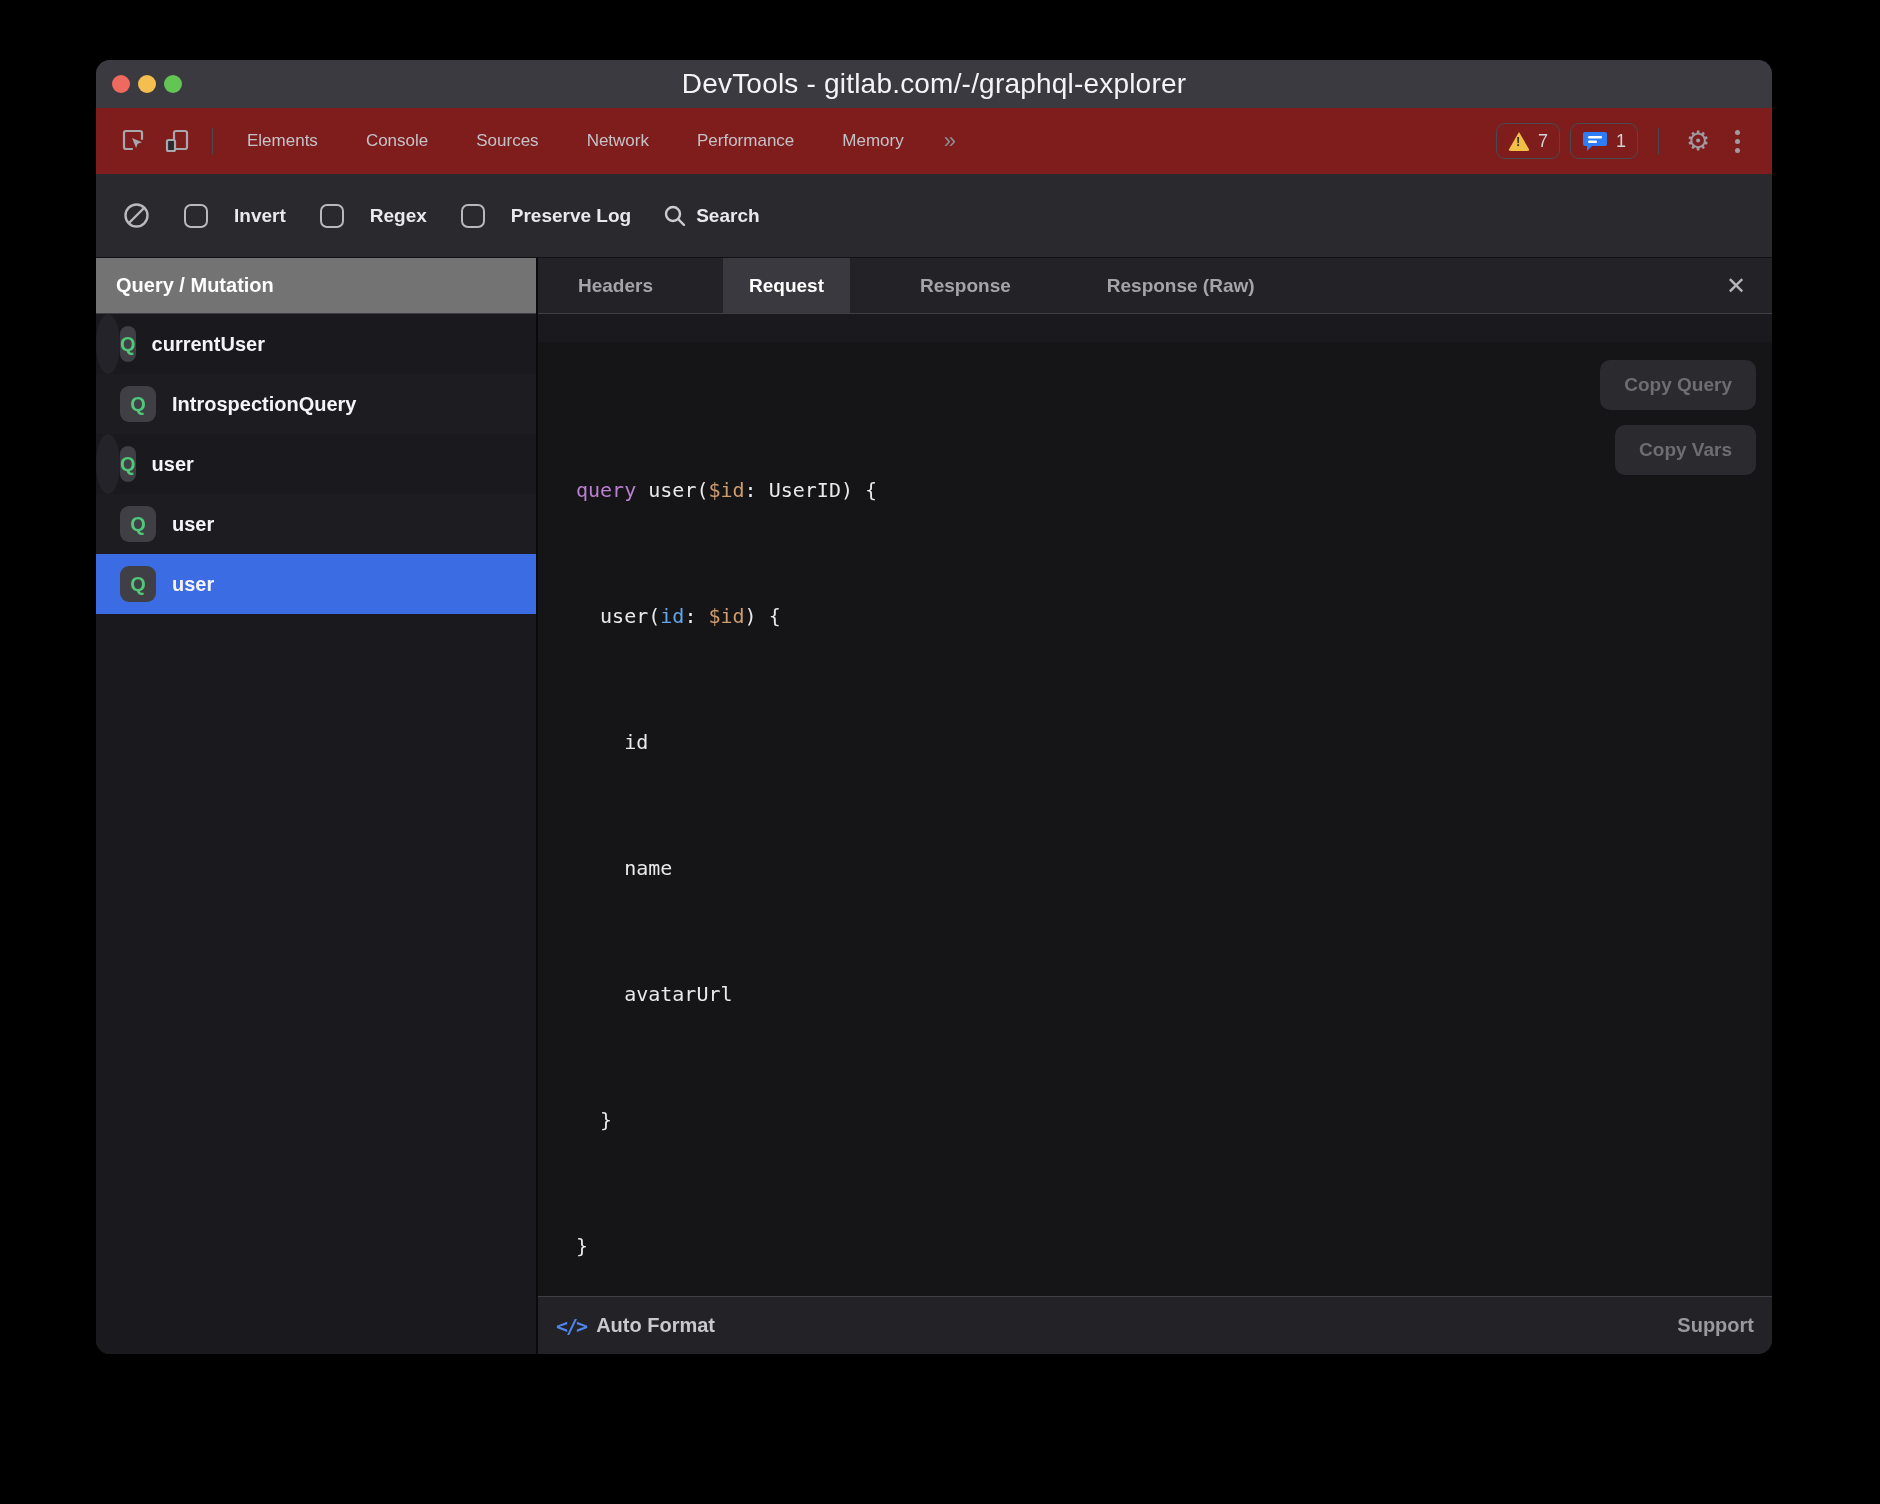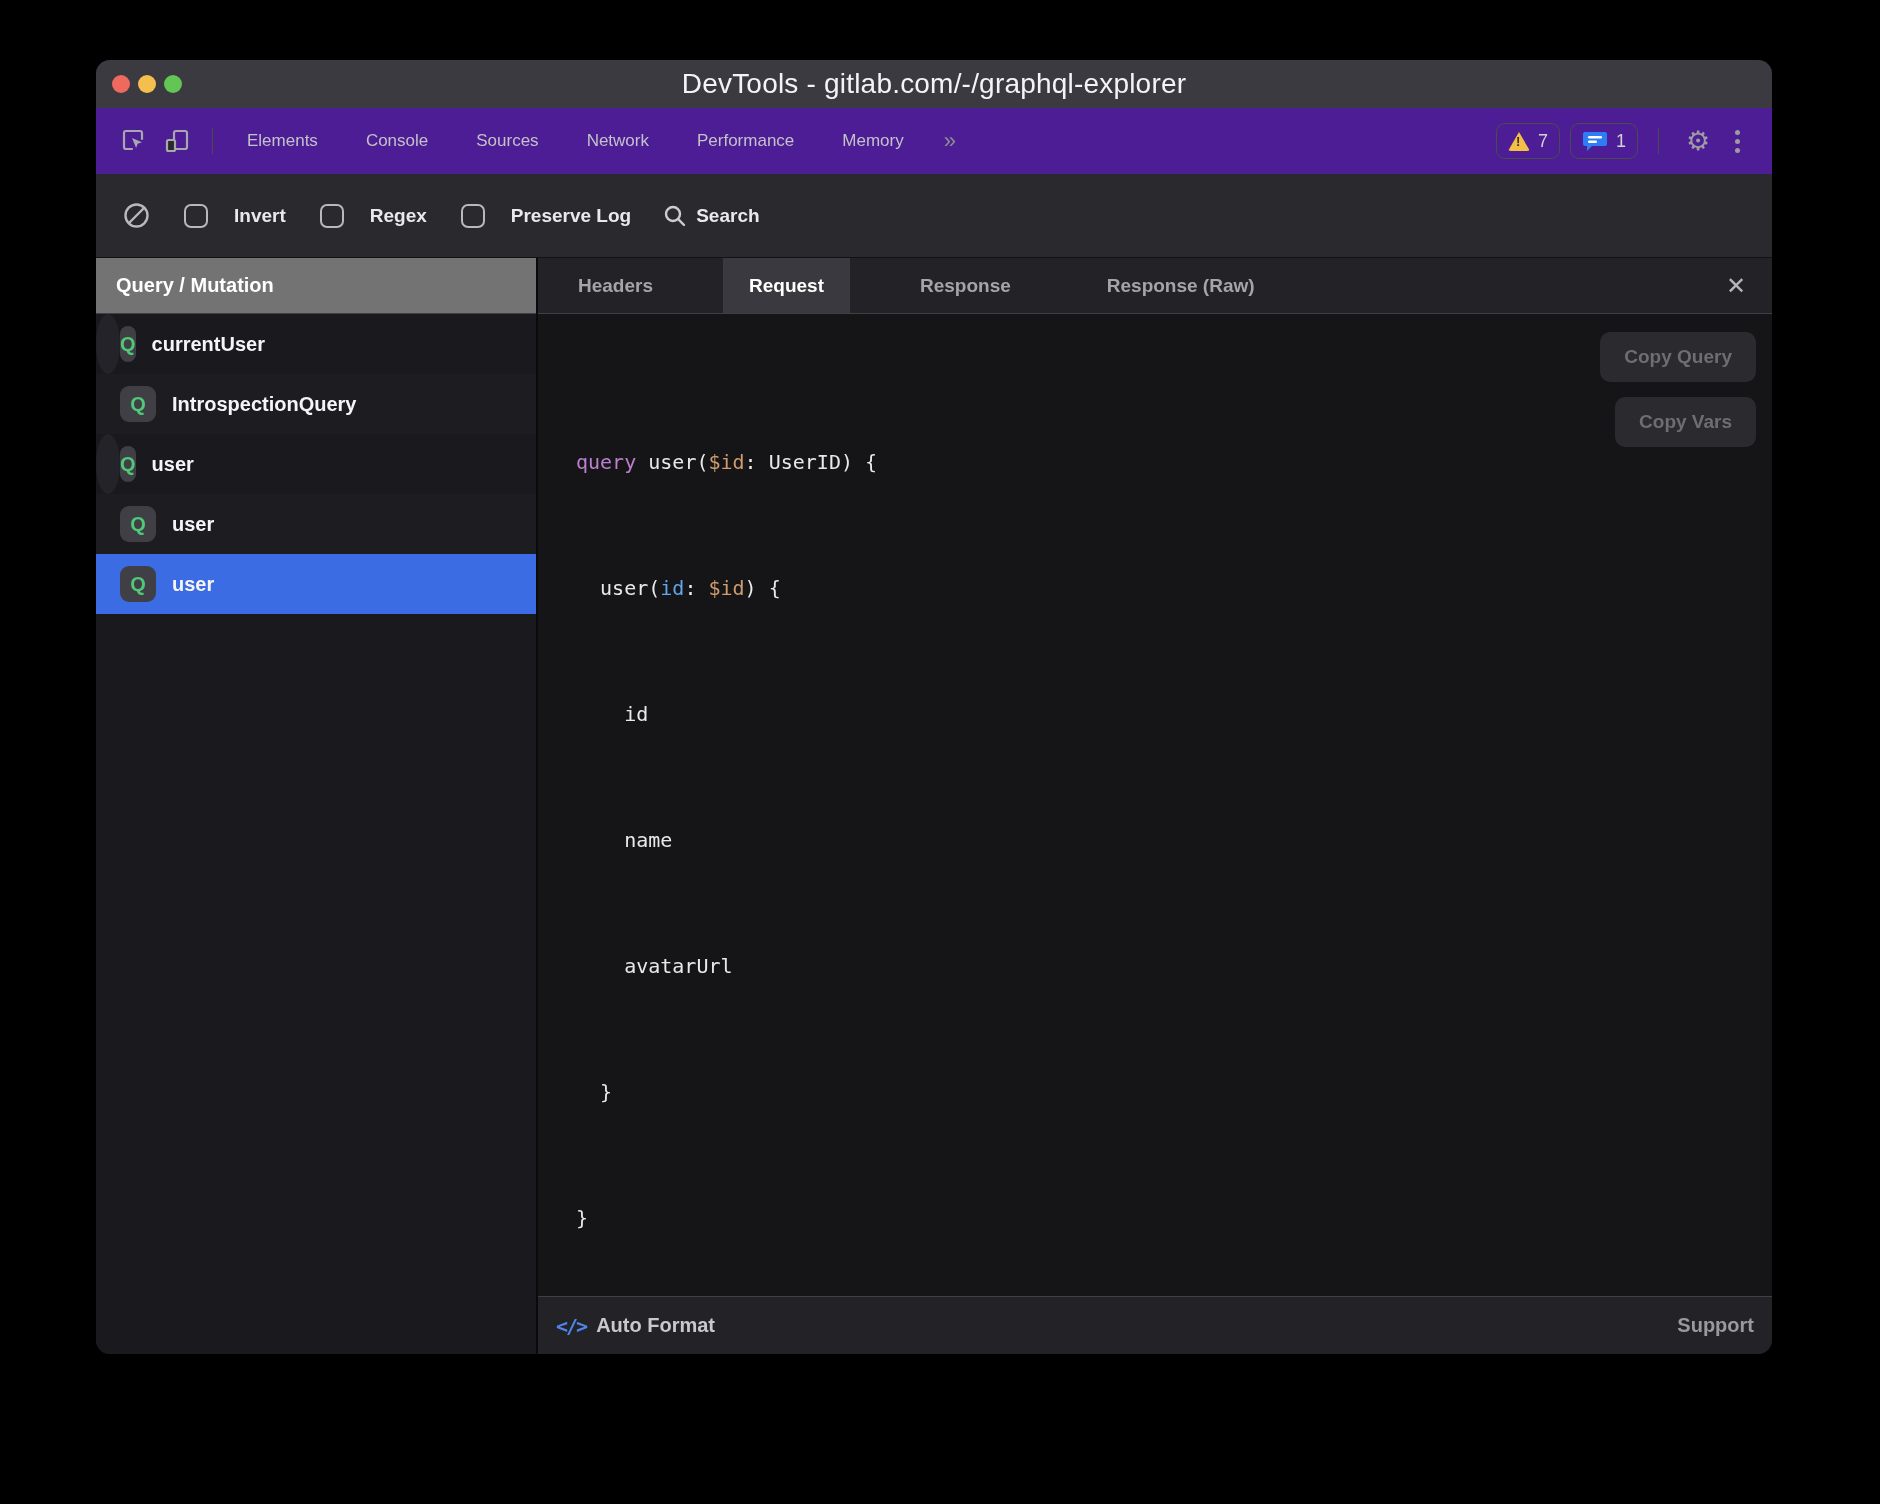--- a/index.html
+++ b/index.html
@@ -13,21 +13,21 @@
 
   
   .titlebar { height:48px; background:#3b3a40; position:relative; flex:0 0 auto;
     display:flex; align-items:center; justify-content:center; }
   .lights { position:absolute; left:16px; top:0; height:48px; display:flex; align-items:center; gap:8px; }
   .light { width:18px; height:18px; border-radius:50%; }
   .light.red { background:#ee6a5f; } .light.yellow { background:#f5bf4f; } .light.green { background:#62c554; }
   .title-text { color:#f4f3f6; font-size:28px; font-weight:400; letter-spacing:.2px; }
 
   
-  .tabbar { height:66px; background:#4c1d95; flex:0 0 auto; display:flex; align-items:stretch; }
+  .tabbar { height:66px; background:#7f1d1d; flex:0 0 auto; display:flex; align-items:stretch; }
   .tabbar-left { display:flex; align-items:center; padding-left:18px; gap:6px; }
   .icon-btn { width:38px; height:40px; display:flex; align-items:center; justify-content:center; border-radius:6px; }
   .vdiv { width:1px; height:26px; background:#4b4a50; margin:0 10px; align-self:center; }
   .tabs { display:flex; align-items:stretch; }
   .tab { display:flex; align-items:center; padding:0 24px; color:#c3c2c7; font-size:17px; cursor:default; }
   .tab.active { background:#050505; color:#ffffff; }
   .tab-more { display:flex; align-items:center; padding:0 16px; color:#8e8d93; font-size:22px; }
   .tabbar-right { margin-left:auto; display:flex; align-items:center; gap:10px; padding-right:24px; }
   .badge-box { height:36px; border:1.5px solid #4b4a50; border-radius:9px; display:flex; align-items:center; gap:8px; padding:0 11px; }
   .badge-count { color:#d2d1d6; font-size:18px; }
@@ -64,21 +64,21 @@
   .sidebar-fill { flex:1; background:#1a191d; }
 
   
   .rightpanel { flex:1; display:flex; flex-direction:column; min-width:0; }
   .tabstrip { height:56px; background:#232227; border-bottom:1px solid #403f45; flex:0 0 auto;
     display:flex; align-items:stretch; padding-left:14px;gap:44px; }
   .rtab { display:flex; align-items:center; padding:0 26px; color:#a5a4aa; font-size:19px; font-weight:700; }
   .rtab.active { background:#3a393f; color:#ffffff; }
   .close-btn { margin-left:auto; align-self:center; margin-right:18px; color:#b5b4ba; font-size:24px; padding:4px 8px; }
 
-  .detail-body { flex:1; background:#151417; position:relative; overflow:hidden; }
+  .detail-body { flex:1; background:#151417; position:relative; overflow:hidden;margin-top:28px; }
   .code-block { padding:43px 0 0 38px; font-family:"DejaVu Sans Mono","Liberation Mono",monospace;
     font-size:20px; line-height:42px; white-space:pre; }
   .copy-btn { position:absolute; right:16px; height:50px; border-radius:10px; background:#2b2a2e; border:none;
     color:#6e6d74; font-size:19px; font-weight:700; padding:0 24px; font-family:"Liberation Sans",sans-serif; }
   .copy-query { top:18px; } .copy-vars { top:83px; }
 
   .footer { height:58px; background:#232227; border-top:1px solid #403f45; flex:0 0 auto;
     display:flex; align-items:center; padding:0 18px; }
   .af-icon { color:#4f86ec; font-weight:700; font-size:20px; font-family:"DejaVu Sans Mono",monospace; letter-spacing:-2px; margin-right:10px; }
   .af-label { color:#c9c8cd; font-size:20px; font-weight:700; }

